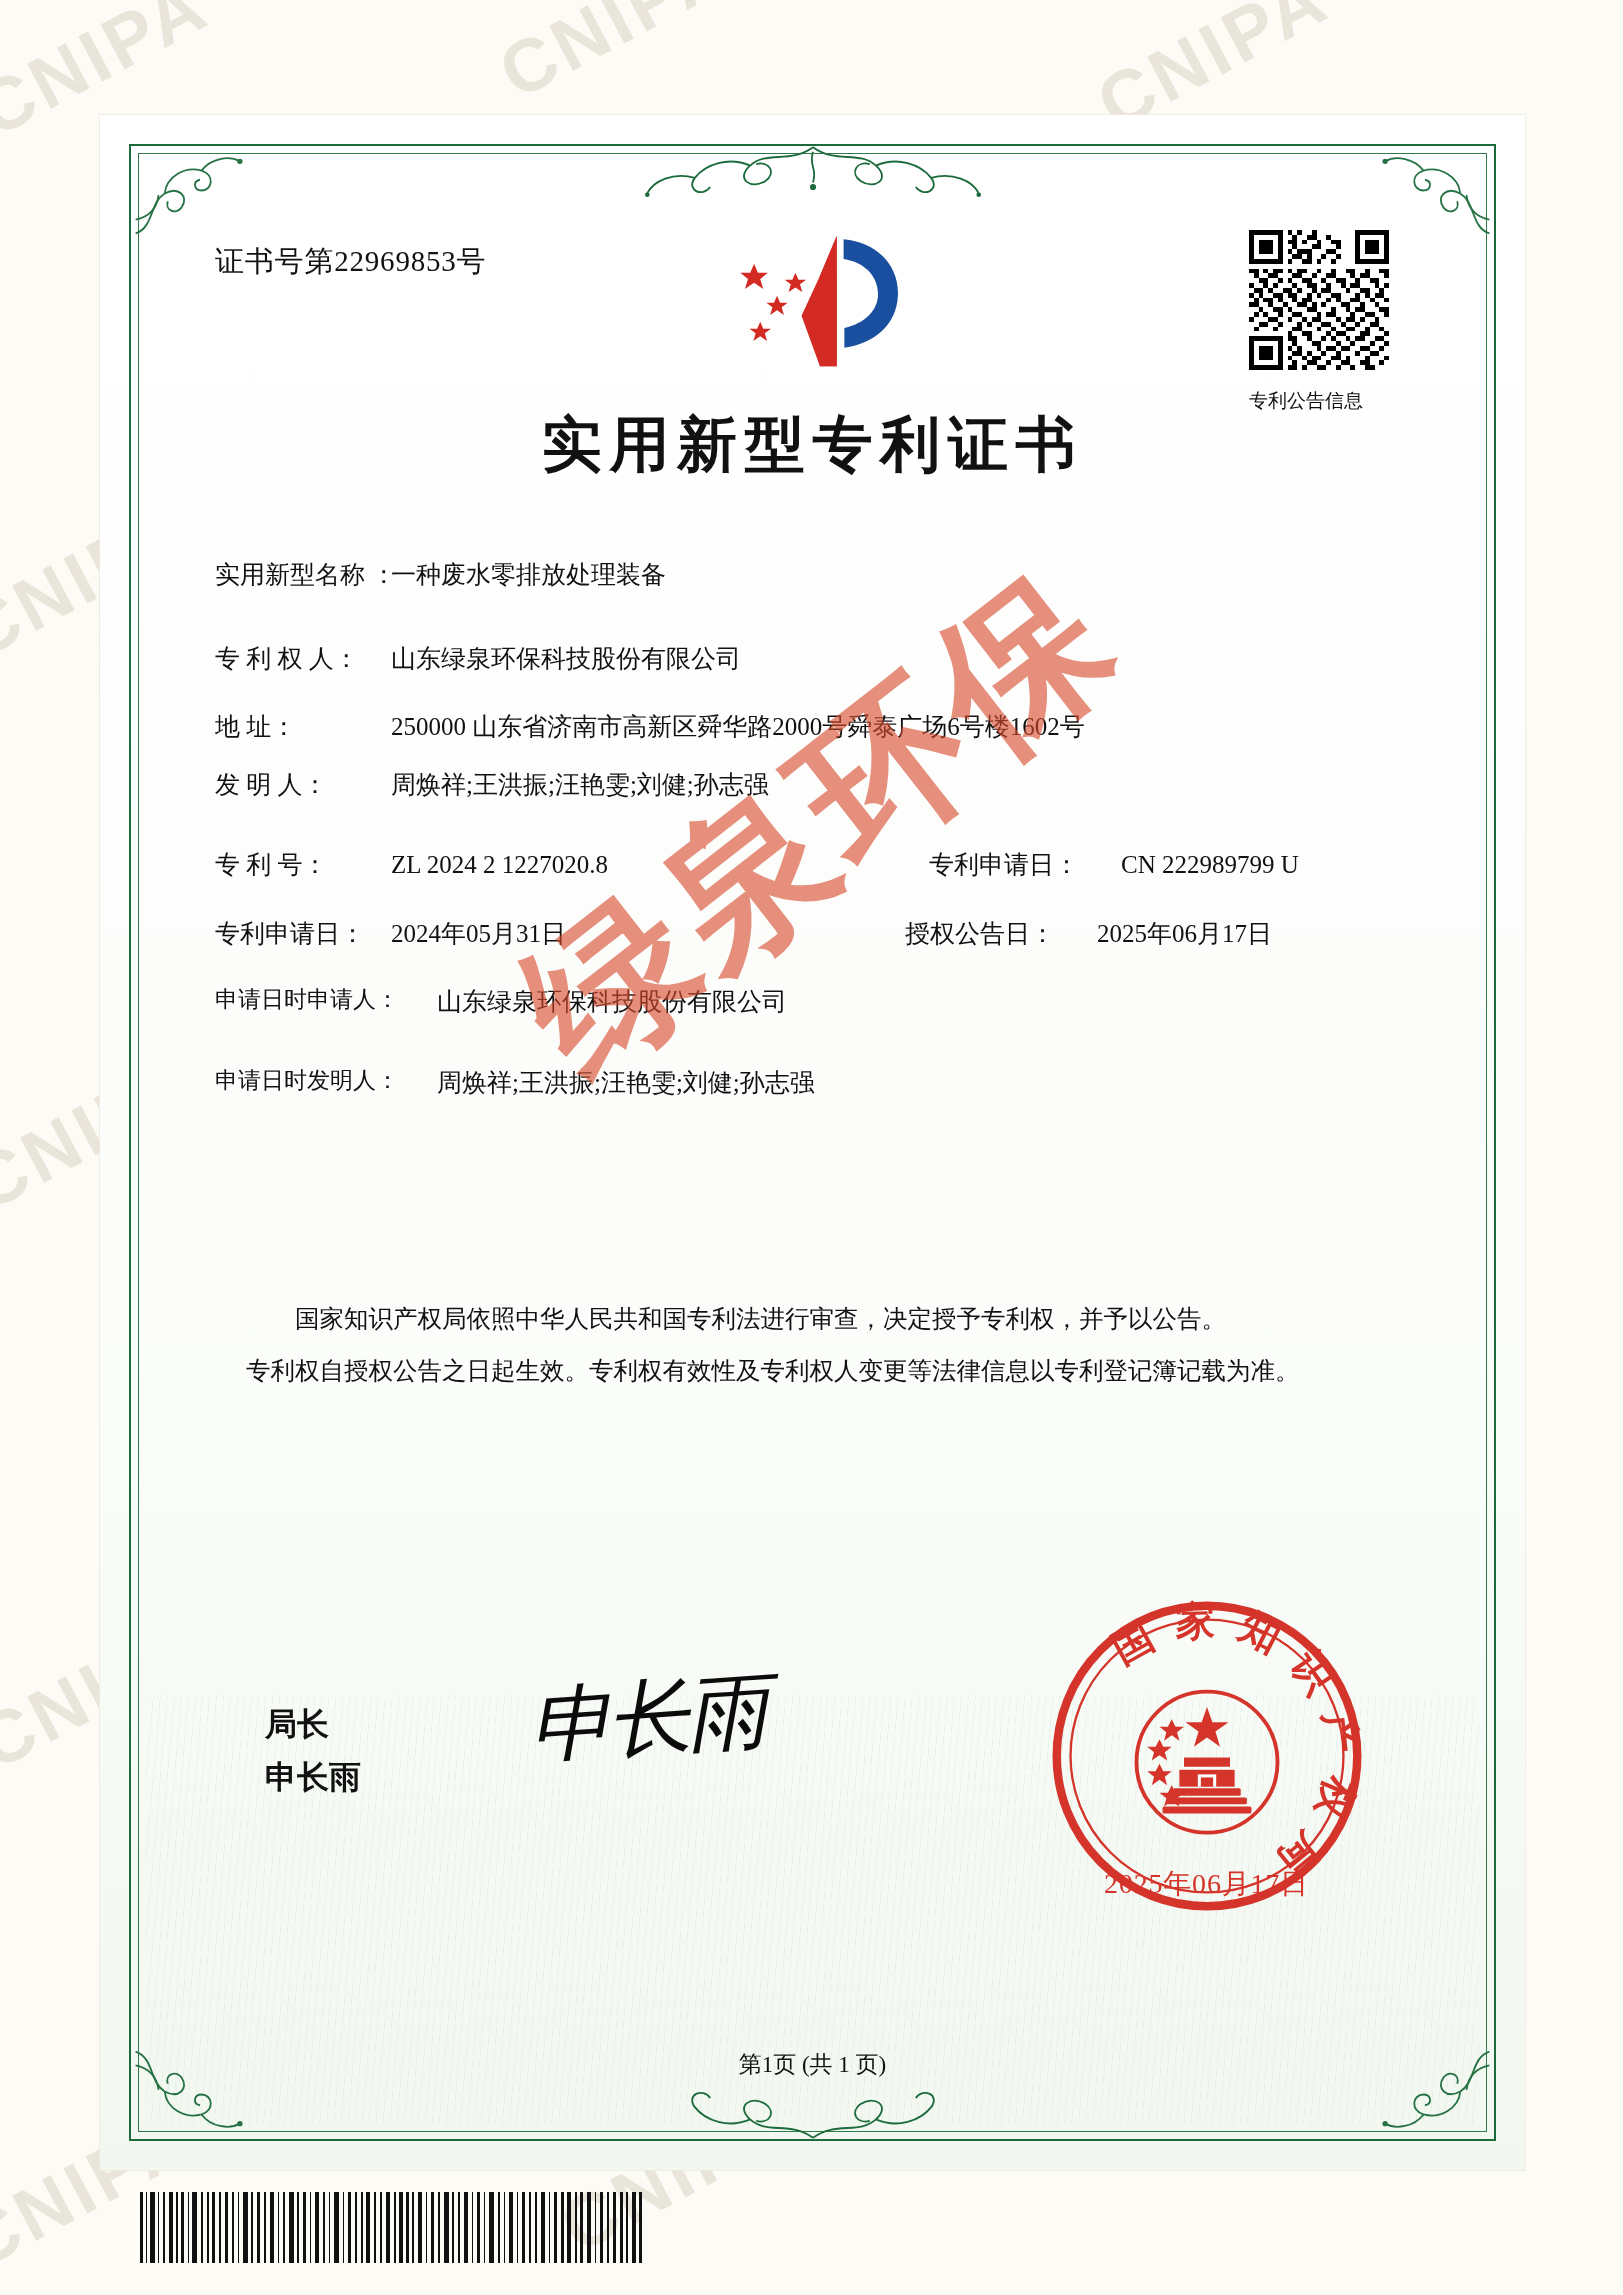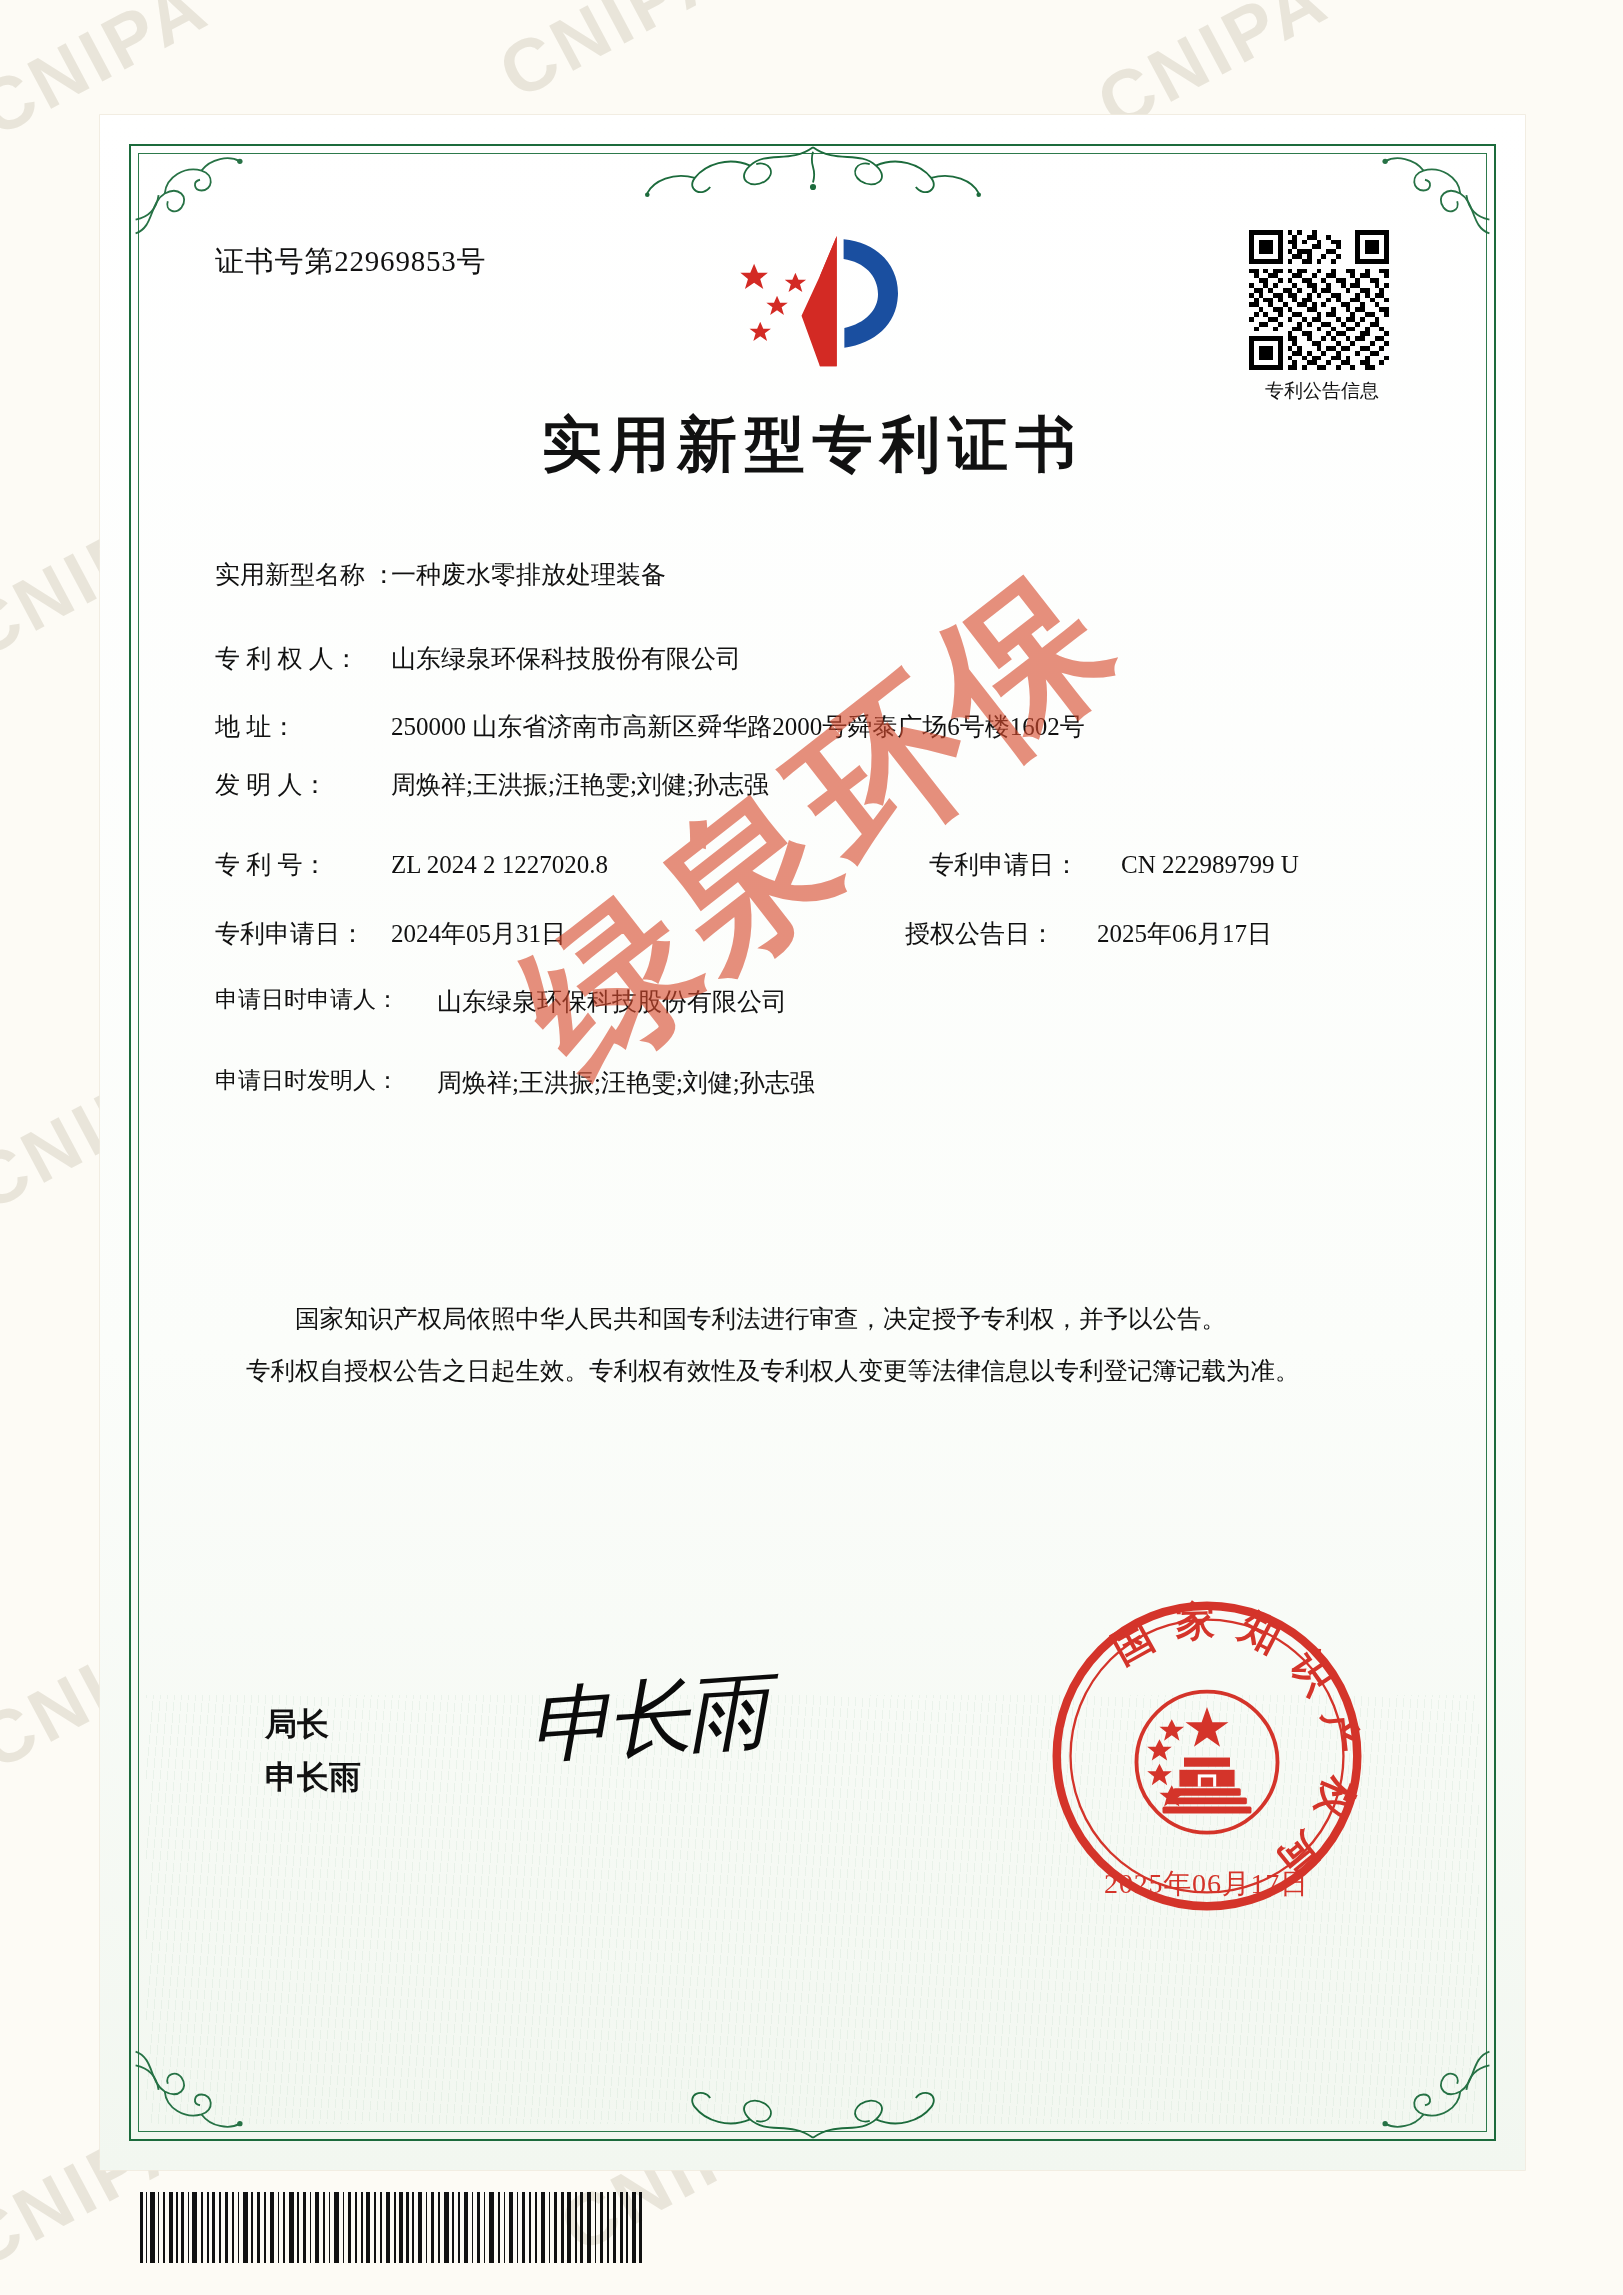--- a/index.html
+++ b/index.html
@@ -89,21 +89,21 @@
   }
   .qr-box{
     position:absolute;right:130px;top:115px;width:146px;
   }
   .qr{
     width:140px;height:140px;background:#fff;
     display:block;
   }
   .qr svg{display:block;width:100%;height:100%;}
   .qr-caption{
-    margin-top:8px;text-align:center;font-size:19px;color:#111;
+    margin-top:18px;font-size:19px;color:#111;
   }
 
   .logo{
     position:absolute;left:50%;transform:translateX(-50%);
     top:115px;width:253px;height:153px;
   }
   .logo svg{width:100%;height:100%;display:block;}
 
   .title{
     position:absolute;left:0;right:0;top:290px;
@@ -626,20 +626,21 @@
             <rect x="-12" y="2" width="24" height="16" fill="#ffffff"></rect>
             <rect x="-8" y="6" width="16" height="12" fill="#d4342a"></rect>
             <rect x="-52" y="32" width="104" height="9" rx="2"></rect>
             <rect x="-58" y="44" width="116" height="9" rx="2"></rect>
           </g>
         </g>
       </svg>
     </div>
     <div class="seal-date">2025年06月17日</div>
 
+    <div class="page-no">第1页 (共 1 页)</div>
 
   </div>
 </div>
 
 <div class="red-stamp">绿泉环保</div>
 
 <div class="barcode">
   <svg viewBox="0 0 660 92" xmlns="http://www.w3.org/2000/svg" shape-rendering="crispEdges">
     <g fill="#111111">
       <rect x="2" y="0" width="4" height="92"></rect>

